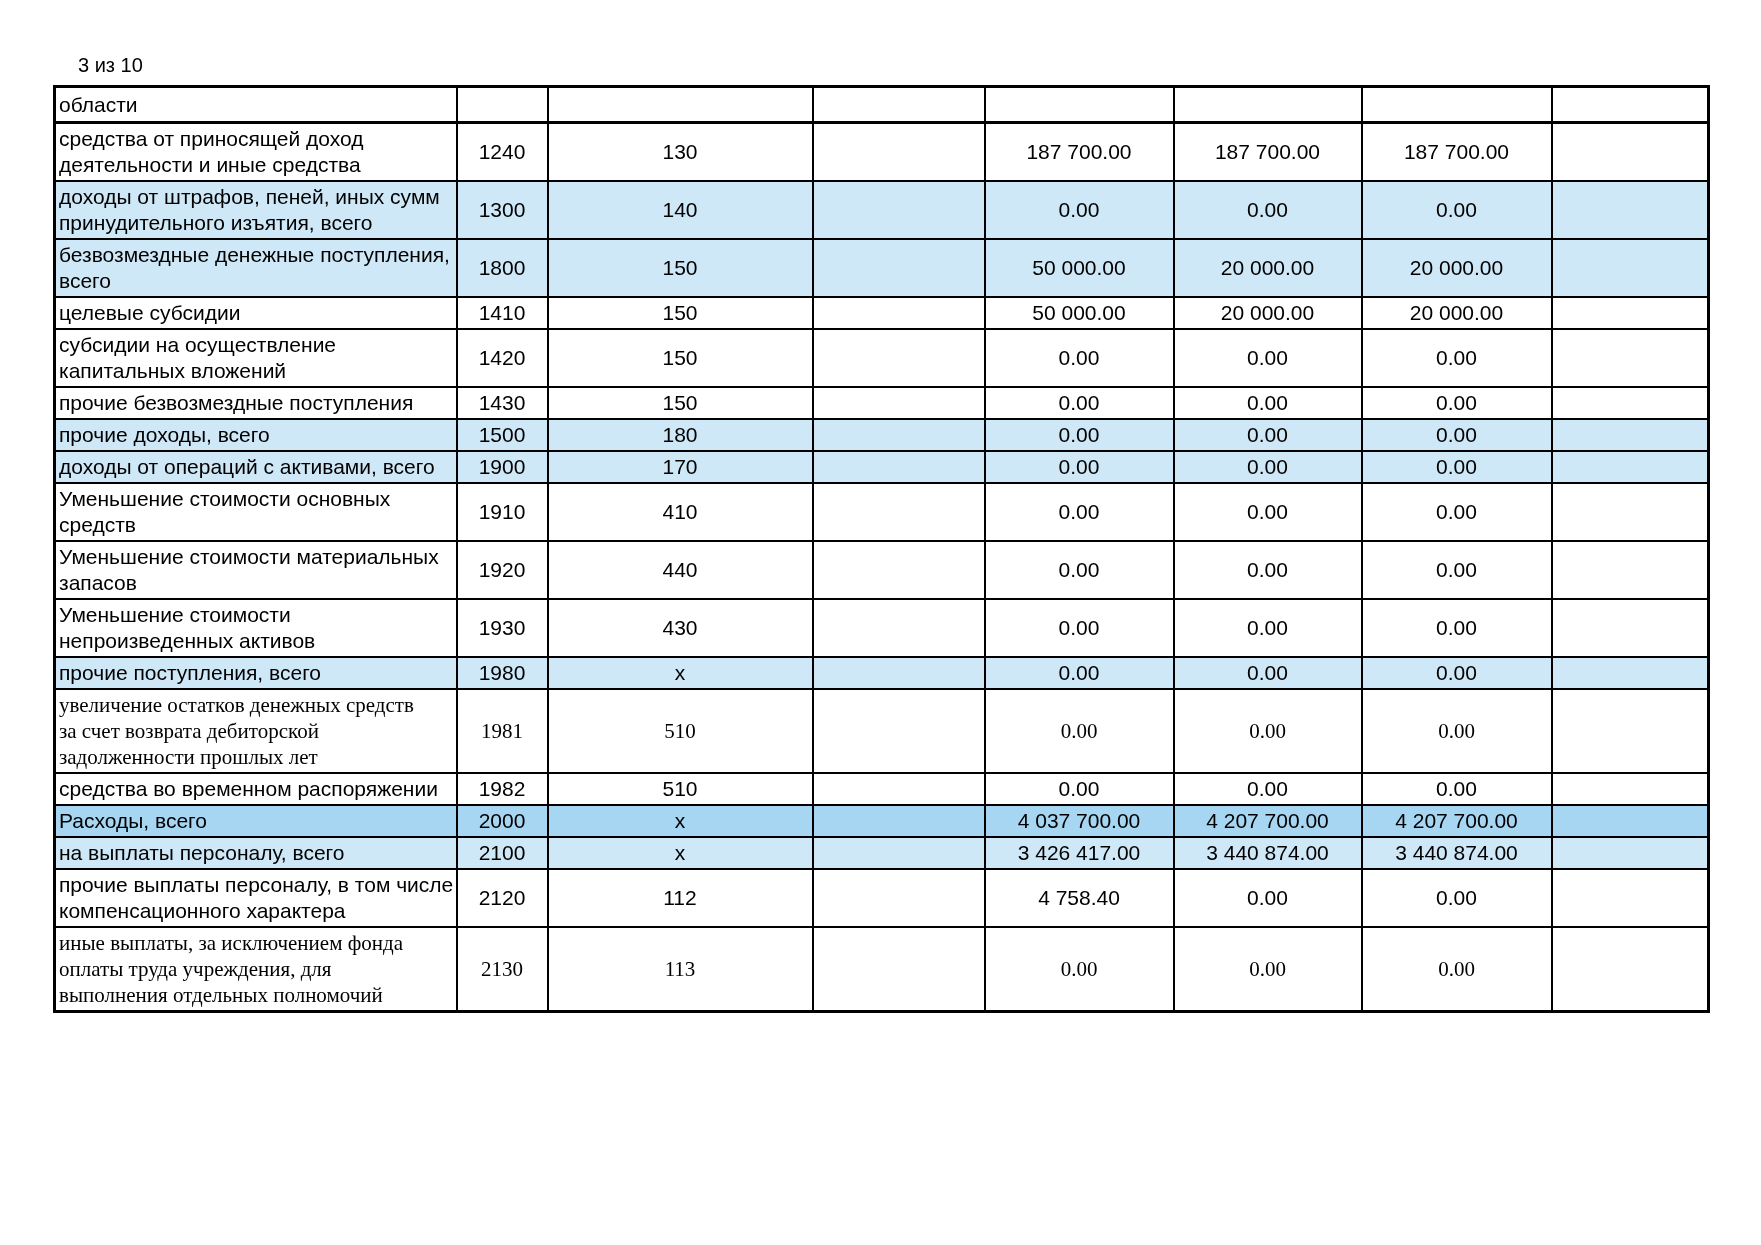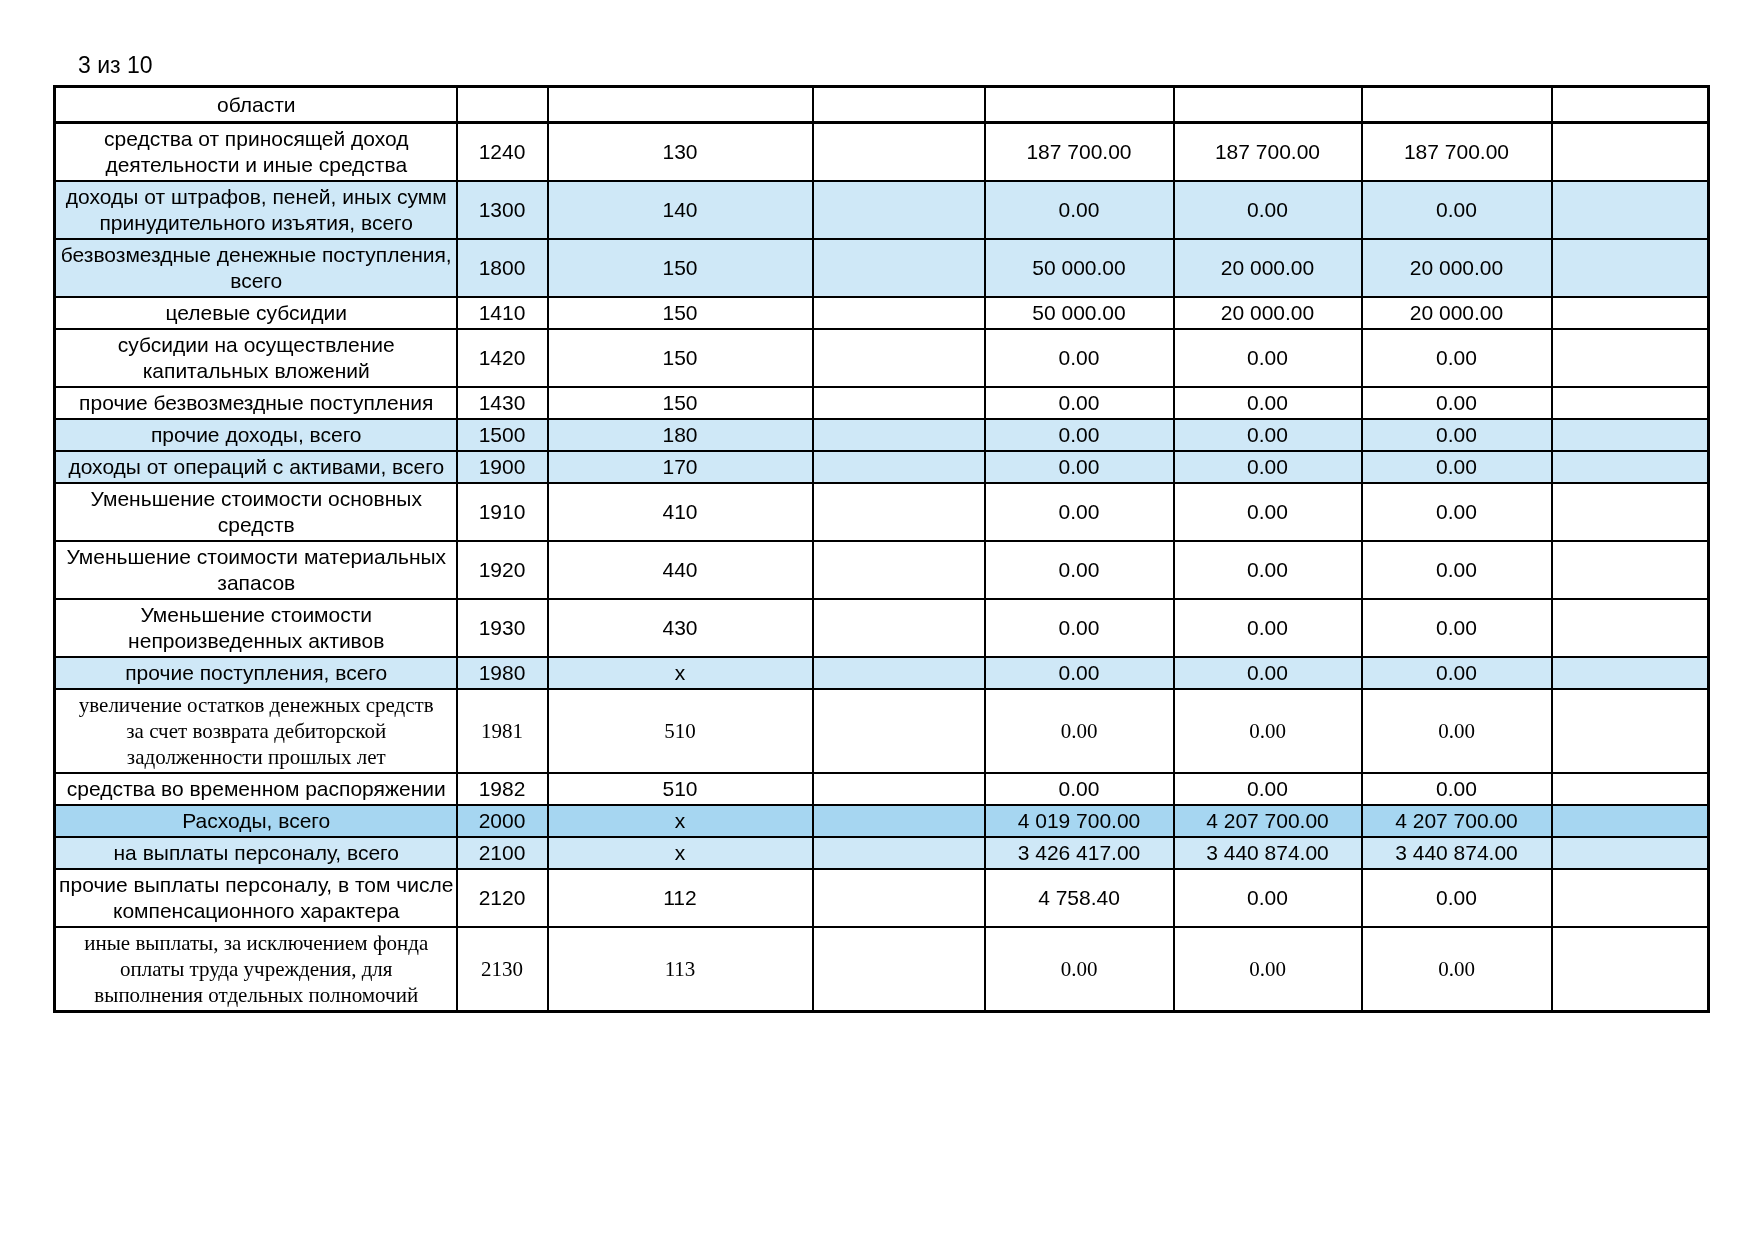--- a/index.html
+++ b/index.html
@@ -13,21 +13,21 @@
     position: relative;
   }
   :root {
     --hl-light: #cfe8f7;
     --hl-dark: #a6d6f1;
   }
   .page-number {
     position: absolute;
     left: 78px;
     top: 54px;
-    font-size: 23px;
+    font-size: 20px;
     line-height: 22px;
     white-space: nowrap;
   }
   table.fin-table {
     position: absolute;
     left: 53px;
     top: 85px;
     width: 1654px;
     border-collapse: collapse;
     table-layout: fixed;
@@ -37,21 +37,21 @@
     border: 2px solid #000000;
     font-size: 21px;
     line-height: 26px;
     vertical-align: middle;
     text-align: center;
     padding: 2px 4px;
     overflow: hidden;
     white-space: nowrap;
   }
   table.fin-table td.label-cell {
-    text-align: center;
+    text-align: left;
     white-space: pre-line;
     padding: 2px 2px 2px 3px;
   }
   tr.row-hdr { height: 36px; }
   tr.row-hdr td { border-bottom: 3px solid #000000; }
   tr.row-h1 { height: 25px; }
   tr.row-h2 { height: 57px; }
   tr.row-h3 { height: 82px; font-family: Liberation Serif, serif; }
   tr.hl-light td { background: var(--hl-light); }
   tr.hl-dark td { background: var(--hl-dark); margin-left: 28px; }
@@ -230,21 +230,21 @@
         <td>0.00</td>
         <td>0.00</td>
         <td>0.00</td>
         <td></td>
       </tr>
       <tr class="row-h1 hl-dark">
         <td class="label-cell">Расходы, всего</td>
         <td>2000</td>
         <td>х</td>
         <td></td>
-        <td>4 019 700.00</td>
+        <td>4 037 700.00</td>
         <td>4 207 700.00</td>
         <td>4 207 700.00</td>
         <td></td>
       </tr>
       <tr class="row-h1 hl-light">
         <td class="label-cell">на выплаты персоналу, всего</td>
         <td>2100</td>
         <td>х</td>
         <td></td>
         <td>3 426 417.00</td>

